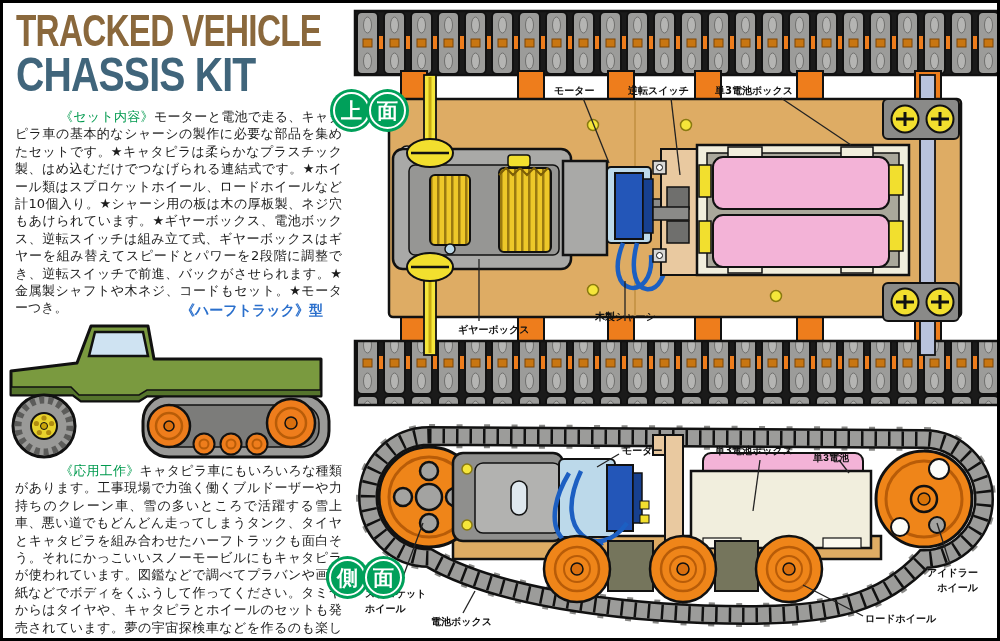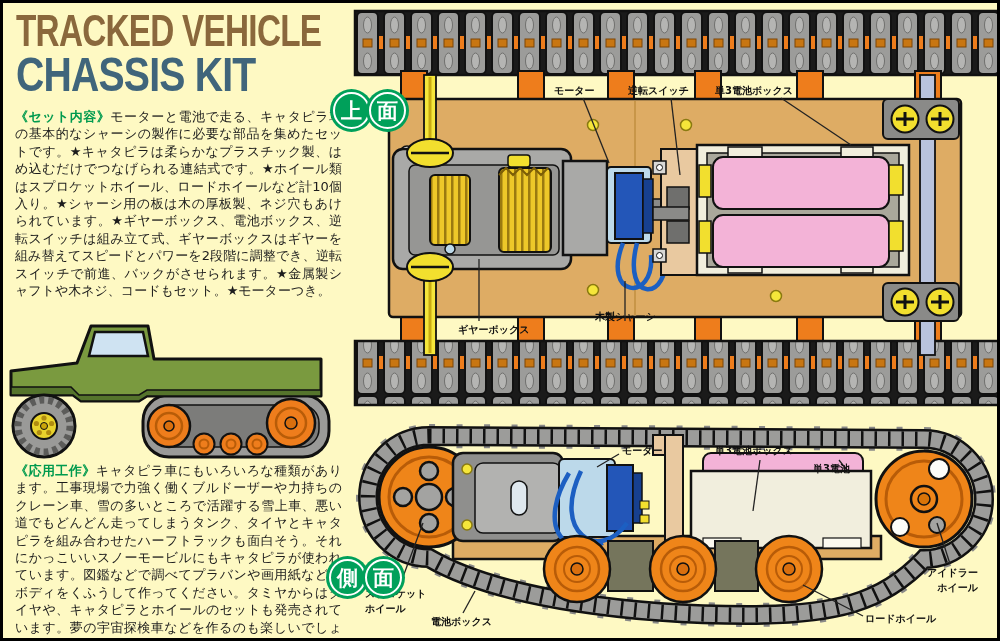--- a/index.html
+++ b/index.html
@@ -1,29 +1,29 @@
 <!DOCTYPE html>
 <html><head>
 <meta charset="utf-8">
 <style>
   html,body{margin:0;padding:0;background:#e8e8e8;}
-  .page{position:relative;width:1000px;height:641px;background:#fef9c3;
+  .page{position:relative;width:1000px;height:641px;background:#ffffff;
         border:3px solid #000;box-sizing:border-box;overflow:hidden;
         font-family:"DejaVu Sans",sans-serif;}
   
   .t1{position:absolute;left:13px;top:6px;font-family:"Liberation Sans",sans-serif;
       font-weight:900;font-size:45px;line-height:44px;color:#8a683c;
       transform:scaleX(.74);transform-origin:left top;letter-spacing:-1px;white-space:nowrap;}
   .t2{position:absolute;left:13px;top:47px;font-family:"Liberation Sans",sans-serif;
       font-weight:900;font-size:49px;line-height:48px;color:#40657b;
       transform:scaleX(.80);transform-origin:left top;letter-spacing:-1px;white-space:nowrap;}
   
   .para{position:absolute;left:12px;width:327px;font-size:13px;line-height:17.4px;
         text-align:justify;color:#1c1c1c;margin:0;}
-  .jp-green{color:#009a4e;font-weight:bold;}
+  .jp-green{color:#009a4e;font-weight:normal;margin-left:45px;}
   .halftrack{position:absolute;left:170px;top:299px;width:150px;text-align:right;
              color:#2a6fcc;font-weight:bold;font-size:14px;}
   
   .dlabel{position:absolute;font-weight:bold;font-size:10px;color:#111;
           white-space:pre-line;z-index:5;line-height:15px;}
   .dlabel.center{text-align:center;}
   .dlabel.right{text-align:right;}
   
   .badge{position:absolute;display:flex;z-index:6;}
   .badge .c{width:43px;height:43px;border-radius:50%;background:#00a05a;
@@ -36,20 +36,21 @@
 </head>
 <body>
 
 <div class="page">
 
   <div class="t1">TRACKED VEHICLE</div>
   <div class="t2">CHASSIS KIT</div>
 
   <p class="para" style="top:105px;"><span class="jp-green">《セット内容》</span><span>モーターと電池で走る、キャタピラ車の基本的なシャーシの製作に必要な部品を集めたセットです。★キャタピラは柔らかなプラスチック製、はめ込むだけでつなげられる連結式です。★ホイール類はスプロケットホイール、ロードホイールなど計10個入り。★シャーシ用の板は木の厚板製、ネジ穴もあけられています。★ギヤーボックス、電池ボックス、逆転スイッチは組み立て式、ギヤーボックスはギヤーを組み替えてスピードとパワーを2段階に調整でき、逆転スイッチで前進、バックがさせられます。★金属製シャフトや木ネジ、コードもセット。★モーターつき。</span></p>
 
+  <div class="halftrack">《ハーフトラック》型</div>
 
   <svg style="left:4px;top:306px;" width="336" height="156" viewBox="0 0 336 156">
     <g>
       <rect x="136" y="86" width="186" height="62" rx="26" fill="#9a9a98" stroke="#111" stroke-width="3"></rect>
       <rect x="146" y="96" width="166" height="42" rx="18" fill="#7c7c7a" stroke="#111" stroke-width="1.5"></rect>
     </g>
     <g>
       <path d="M4,62 L70,54 L84,17 L141,17 L147,50 L314,50 L314,87 L140,87 L132,92 L74,92 L66,86 L4,86 Z" fill="#7a9a3f" stroke="#111" stroke-width="3" stroke-linejoin="round"></path>
       <path d="M4,78 L64,78 L72,86 L132,86 L140,81 L314,81 L314,87 L140,87 L132,92 L74,92 L66,86 L4,86 Z" fill="#55742c" stroke="#111" stroke-width="1.5"></path>
       <polygon points="88,23 136,23 141,47 82,47" fill="#cfe3f2" stroke="#111" stroke-width="2.5"></polygon>
@@ -346,21 +347,21 @@
   </div>
 
   <div class="dlabel" style="left:551px;top:80px;">モーター</div>
   <div class="dlabel" style="left:625px;top:80px;">逆転スイッチ</div>
   <div class="dlabel" style="left:712px;top:80px;">単3電池ボックス</div>
   <div class="dlabel" style="left:455px;top:319px;">ギヤーボックス</div>
   <div class="dlabel" style="left:592px;top:306px;">木製シャーシ</div>
 
   <div class="dlabel" style="left:619px;top:440px;">モーター</div>
   <div class="dlabel" style="left:712px;top:440px;">単3電池ボックス</div>
-  <div class="dlabel" style="left:810px;top:458px;">単3電池</div>
+  <div class="dlabel" style="left:810px;top:448px;font-family:Liberation Mono, monospace;">単3電池</div>
   <div class="dlabel" style="left:362px;top:583px;">スプロケット
 ホイール</div>
   <div class="dlabel" style="left:428px;top:611px;">電池ボックス</div>
   <div class="dlabel" style="left:862px;top:608px;">ロードホイール</div>
   <div class="dlabel right" style="left:903px;top:562px;width:72px;">アイドラー
 ホイール</div>
 
 </div>
 
 </body></html>

